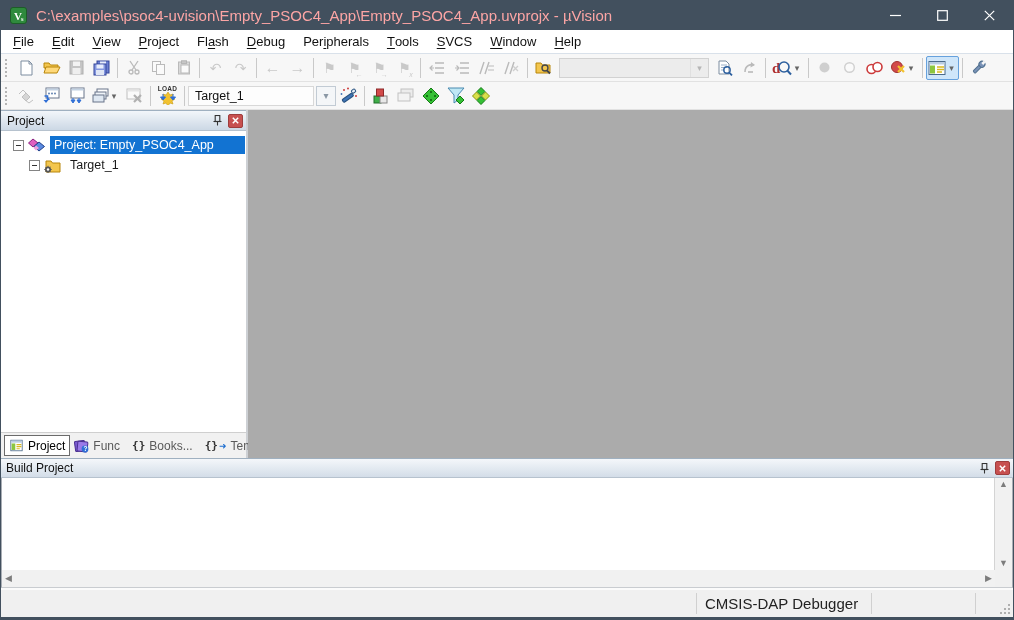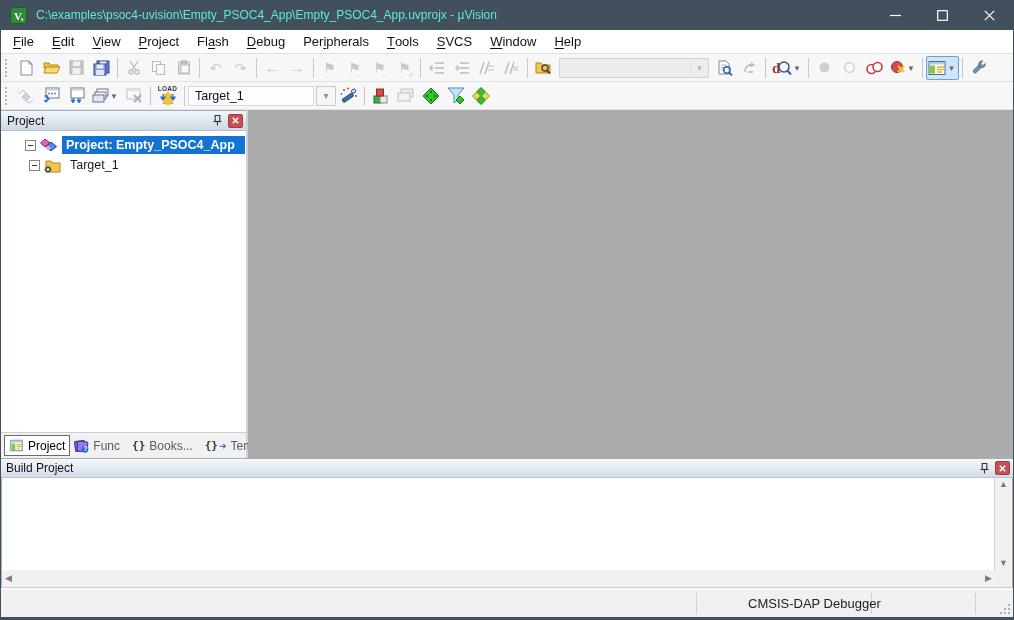--- a/index.html
+++ b/index.html
@@ -5,21 +5,21 @@
   * { box-sizing: border-box; margin: 0; padding: 0; }
   html,body { width:1014px; height:620px; }
   body { font-family:"Liberation Sans", sans-serif; font-size:12px; color:#1a1a1a; background:#fff; }
 
   #window { width:1014px; height:620px; display:flex; flex-direction:column;
             border:1px solid #42505e; border-top:none; }
 
   
   .titlebar { height:30px; background:#42505e; display:flex; align-items:center; flex:0 0 30px; }
   .app-icon { width:17px; height:17px; margin-left:9px; flex:0 0 17px; }
-  .title-text { color:#5eead4; font-size:12px; margin-left:9px; white-space:nowrap; overflow:hidden; }
+  .title-text { color:#fca5a5; font-size:15px; margin-left:9px; white-space:nowrap; overflow:hidden; }
   .win-controls { margin-left:auto; display:flex; height:30px; }
   .win-btn { width:47px; height:30px; display:flex; align-items:center; justify-content:center; }
   .win-btn svg { display:block; }
 
   
   .menubar { height:24px; flex:0 0 24px; background:#ffffff; display:flex; align-items:stretch;
              padding-left:3px; border-bottom:1px solid #d9e1ea; }
   .menu-item { display:flex; align-items:center; padding:0 9px; font-size:13px; color:#111; cursor:default; }
   .menu-item u { text-decoration:underline; text-underline-offset:2px; }
 
@@ -103,21 +103,21 @@
   .hs-corner { width:17px; flex:0 0 17px; background:#f0f0f0; }
   .scroll-arrow { color:#7c7c7c; font-size:9px; line-height:1; }
 
   
   .statusbar { flex:1; background:#f0f0f0; border-top:2px solid #fbfbfb; position:relative;
                border-bottom:2px solid #42505e; }
   .sb-seg { position:absolute; top:3px; bottom:3px; border-left:1px solid #d0d0d0; }
   .sb-seg.s1 { left:695px; width:176px; display:flex; align-items:center; padding-left:8px;
                border-right:1px solid #d0d0d0; }
   .sb-seg.s2 { left:871px; width:104px; border-left:none; border-right:1px solid #d0d0d0; }
-  .sb-text { font-size:13px; color:#222; white-space:nowrap;margin-left:43px; }
+  .sb-text { font-size:15px; color:#222; white-space:nowrap; }
   .grip { position:absolute; right:1px; bottom:1px; width:14px; height:14px; }
 </style>
 </head>
 <body>
 
 <div id="window">
 
   <div class="titlebar">
     <svg class="app-icon" viewBox="0 0 17 17">
       <rect x="0.5" y="0.5" width="16" height="16" rx="2.5" fill="#2f8a3d" stroke="#1d5c28"></rect>
@@ -490,21 +490,21 @@
           </svg>
         </div>
         <div class="close-box">
           <svg width="7" height="7" viewBox="0 0 7 7">
               <path d="M0.8 0.8 L6.2 6.2 M6.2 0.8 L0.8 6.2" stroke="#fff" stroke-width="1.5"></path>
             </svg>
         </div>
       </div>
 
       <div class="tree">
-        <div class="tree-row" style="padding-left:24px;font-weight:bold;">
+        <div class="tree-row" style="padding-left:12px;">
           <div class="expander"></div>
           <svg class="tree-icon" viewBox="0 0 17 15">
             <path d="M5 1 L10 5 L5 9 L0.5 5 z" fill="#e060c0" stroke="#8a2080"></path>
             <path d="M11 4 L16.5 8.5 L11 13 L6 8.5 z" fill="#5a8ae0" stroke="#20408a"></path>
             <path d="M8 7.5 L11 10 L8 12.5 L5.5 10 z" fill="#f0a0e0"></path>
           </svg>
           <div class="tree-label selected">Project: Empty_PSOC4_App</div>
         </div>
         <div class="tree-row" style="padding-left:28px;">
           <div class="expander"></div>

